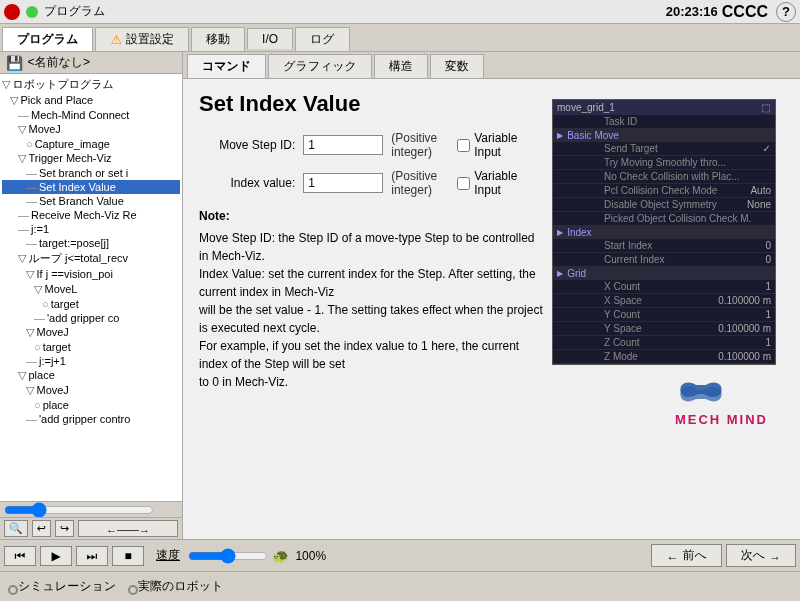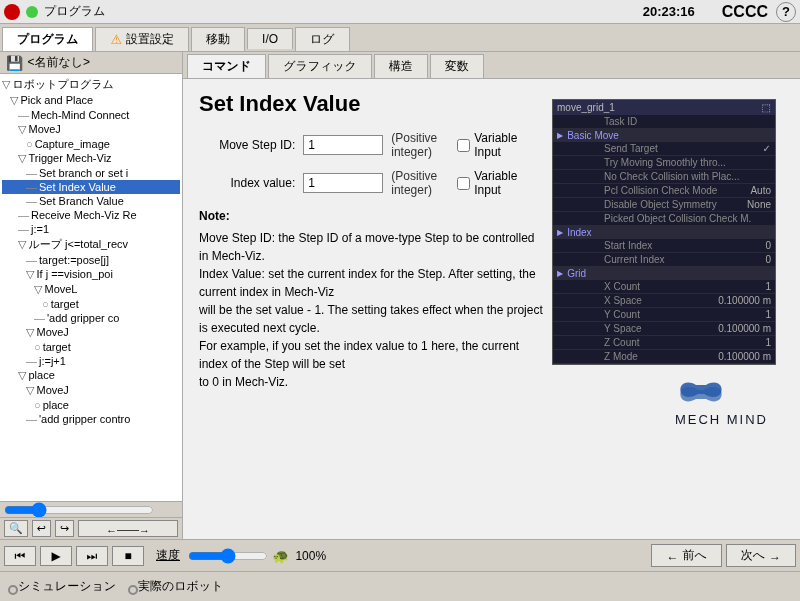--- a/index.html
+++ b/index.html
@@ -3,21 +3,21 @@
   <meta charset="utf-8">
   <style>
     * { box-sizing: border-box; margin: 0; padding: 0; }
     body { font-family: 'MS Gothic', 'Meiryo', sans-serif; font-size: 12px; background: #d4d0c8; width: 800px; height: 601px; overflow: hidden; }
     
     
     #titlebar { display: flex; align-items: center; background: #e8e8e8; border-bottom: 1px solid #aaa; padding: 2px 4px; height: 24px; }
     #titlebar .logo { width: 16px; height: 16px; background: #c00; border-radius: 50%; margin-right: 6px; }
     #titlebar .green-dot { width: 12px; height: 12px; background: #4c4; border-radius: 50%; margin-right: 6px; }
     #titlebar .title { flex: 1; font-size: 12px; }
-    #titlebar .time { font-size: 13px; font-weight: bold; margin-right: 27px; }
+    #titlebar .time { font-size: 13px; font-weight: bold; margin-right: 4px; }
     #titlebar .cccc { font-size: 16px; font-weight: bold; margin-right: 8px; }
     #titlebar .help { width: 20px; height: 20px; border-radius: 50%; border: 1px solid #888; display: flex; align-items: center; justify-content: center; font-weight: bold; font-size: 13px; cursor: pointer; }
 
     
     #tabbar { display: flex; align-items: center; background: #d4d0c8; border-bottom: 1px solid #aaa; height: 28px; padding: 2px 2px 0; }
     .tab { padding: 3px 14px; border: 1px solid #aaa; border-bottom: none; background: #e8e6e0; font-size: 12px; cursor: pointer; margin-right: 2px; }
     .tab.active { background: #fff; font-weight: bold; }
     .tab-warn { display: flex; align-items: center; }
     .tab-warn .warn-icon { color: #f80; margin-right: 4px; font-size: 13px; }
 
@@ -124,22 +124,22 @@
         <div class="tree-item indent1"><span style="color:#555; margin-right:2px;">▽</span>Pick and Place</div>
         <div class="tree-item indent2"><span style="color:#888; margin-right:2px;">—</span>Mech-Mind Connect</div>
         <div class="tree-item indent2"><span style="color:#555; margin-right:2px;">▽</span>MoveJ</div>
         <div class="tree-item indent3"><span style="color:#888; margin-right:2px;">○</span>Capture_image</div>
         <div class="tree-item indent2"><span style="color:#555; margin-right:2px;">▽</span>Trigger Mech-Viz</div>
         <div class="tree-item indent3"><span style="color:#888; margin-right:2px;">—</span>Set branch or set i</div>
         <div class="tree-item indent3 selected"><span style="color:#888; margin-right:2px;">—</span>Set Index Value</div>
         <div class="tree-item indent3"><span style="color:#888; margin-right:2px;">—</span>Set Branch Value</div>
         <div class="tree-item indent2"><span style="color:#888; margin-right:2px;">—</span>Receive Mech-Viz Re</div>
         <div class="tree-item indent2"><span style="color:#888; margin-right:2px;">—</span>j:=1</div>
+        <div class="tree-item indent3"><span style="color:#888; margin-right:2px;">—</span>target:=pose[j]</div>
         <div class="tree-item indent2"><span style="color:#555; margin-right:2px;">▽</span>ループ j&lt;=total_recv</div>
-        <div class="tree-item indent3"><span style="color:#888; margin-right:2px;">—</span>target:=pose[j]</div>
         <div class="tree-item indent3"><span style="color:#555; margin-right:2px;">▽</span>If j ==vision_poi</div>
         <div class="tree-item indent4"><span style="color:#555; margin-right:2px;">▽</span>MoveL</div>
         <div class="tree-item indent5"><span style="color:#888; margin-right:2px;">○</span>target</div>
         <div class="tree-item indent4"><span style="color:#888; margin-right:2px;">—</span>'add gripper co</div>
         <div class="tree-item indent3"><span style="color:#555; margin-right:2px;">▽</span>MoveJ</div>
         <div class="tree-item indent4"><span style="color:#888; margin-right:2px;">○</span>target</div>
         <div class="tree-item indent3"><span style="color:#888; margin-right:2px;">—</span>j:=j+1</div>
         <div class="tree-item indent2"><span style="color:#555; margin-right:2px;">▽</span>place</div>
         <div class="tree-item indent3"><span style="color:#555; margin-right:2px;">▽</span>MoveJ</div>
         <div class="tree-item indent4"><span style="color:#888; margin-right:2px;">○</span>place</div>
@@ -274,21 +274,21 @@
             </div>
           </div>
 
           <div class="logo-area" style="margin-top: 8px;">
             <div style="display:flex; flex-direction:column; align-items:center;">
               <svg width="90" height="35" viewBox="0 0 90 35">
 
                 <path d="M20,8 C10,2 2,8 5,16 C8,22 18,20 22,17 L28,17 C32,20 42,22 45,16 C48,8 40,2 30,8 Z" fill="#2a5caa" opacity="0.9"></path>
                 <path d="M20,22 C10,28 2,22 5,14 C8,8 18,10 22,13 L28,13 C32,10 42,8 45,14 C48,22 40,28 30,22 Z" fill="#2a5caa" opacity="0.7"></path>
               </svg>
-              <div style="font-size:13px; font-weight:normal; color:#0f172a; letter-spacing:2px;">MECH MIND</div>
+              <div style="font-size:13px; font-weight:bold; color:#be185d; letter-spacing:2px;">MECH MIND</div>
             </div>
           </div>
         </div>
       </div>
     </div>
   </div>
 </div>
 
 <div id="bottombar">
   <button class="bottom-btn">⏮</button>

